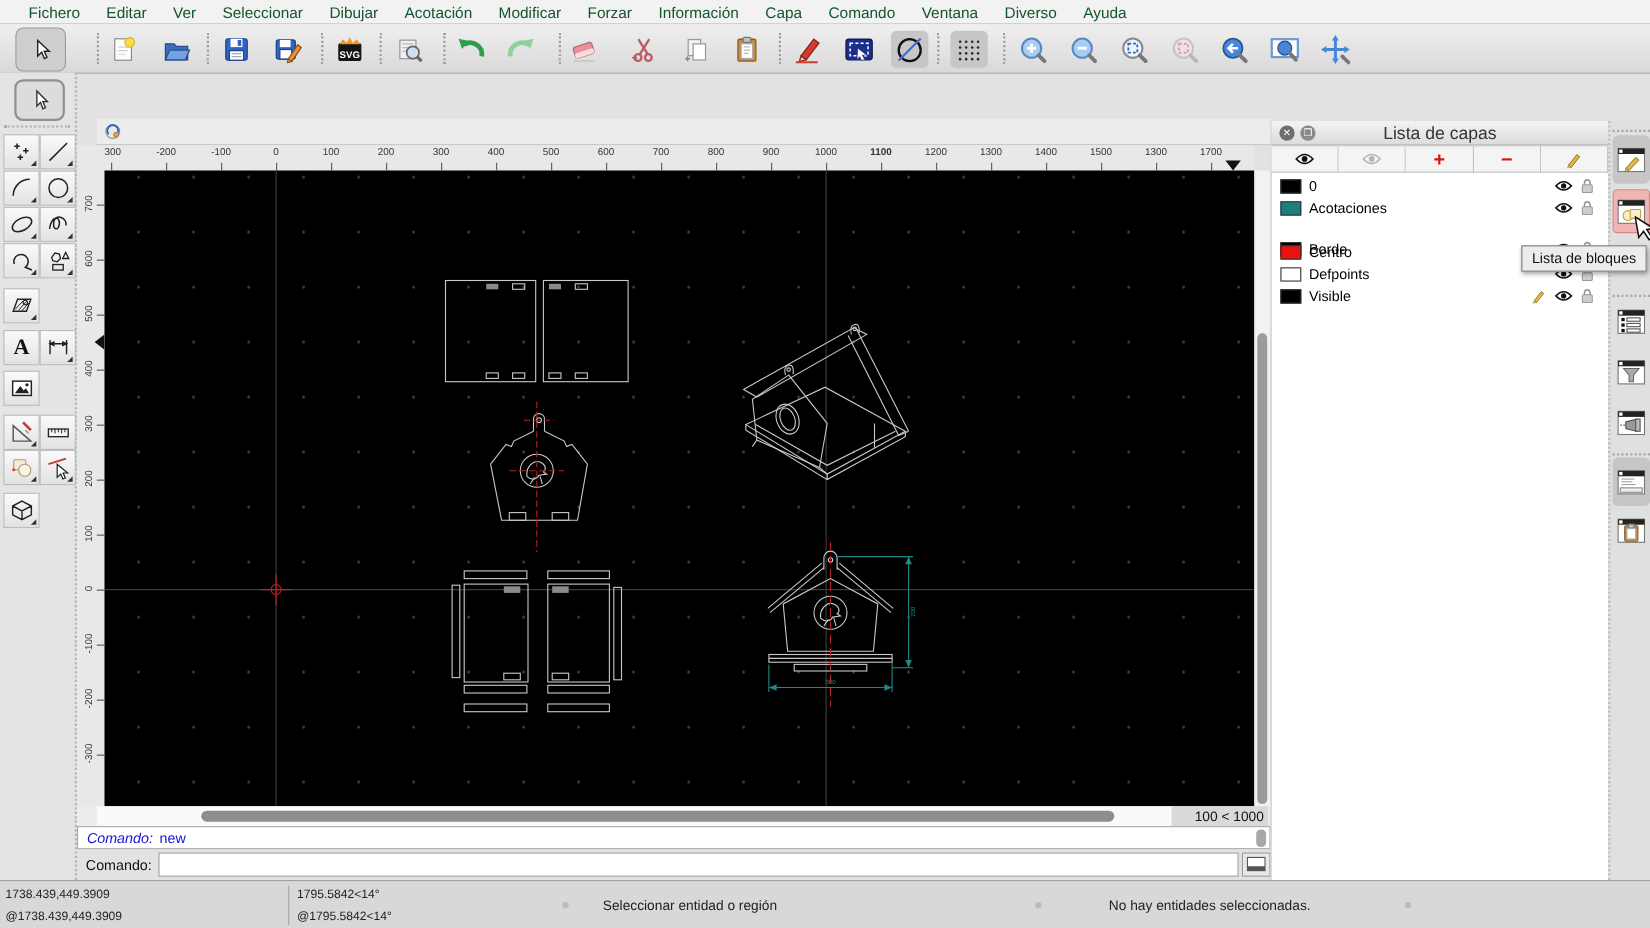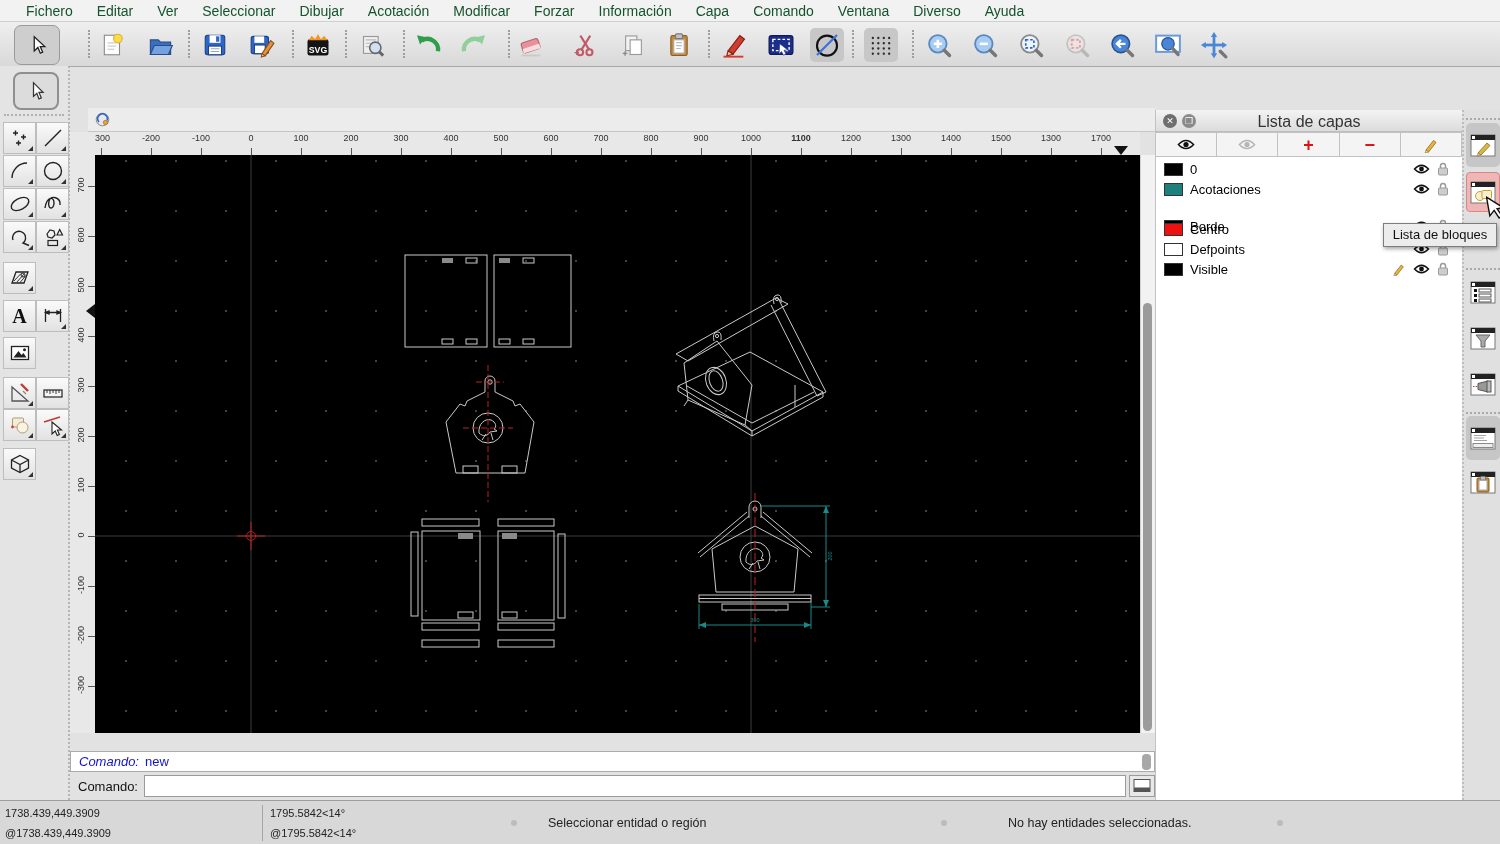--- a/index.html
+++ b/index.html
@@ -703,20 +703,26 @@
         <polygon points="716,470 709,467 709,473" fill="#1b8a88" stroke="none"></polygon>
         <text x="660" y="467" font-size="5.5" fill="#1b8a88" stroke="none" text-anchor="middle" font-family="Liberation Sans,sans-serif">300</text>
         <text x="737" y="401" font-size="5.5" fill="#1b8a88" stroke="none" text-anchor="middle" font-family="Liberation Sans,sans-serif" transform="rotate(-90 737 401)">200</text>
       </g>
     </svg>
   </div>
 
   <div class="abs vscroll">
       <div class="vthumb" style="top:148px;height:428px"></div>
     </div>
+  <div class="abs hscrollrow">
+    <div class="htrack">
+        <div class="hthumb"></div>
+      </div>
+    <div class="gridlabel">100 &lt; 1000</div>
+  </div>
 
   <div class="abs cmdhist">
     <span class="lbl">Comando:</span>
     <span>new</span>
     <span class="histscroll"></span>
   </div>
   <div class="abs cmdrow">
     <span class="lbl">Comando:</span>
     <input class="cmdinput" value="" style="">
     <div class="cmdbtn">

